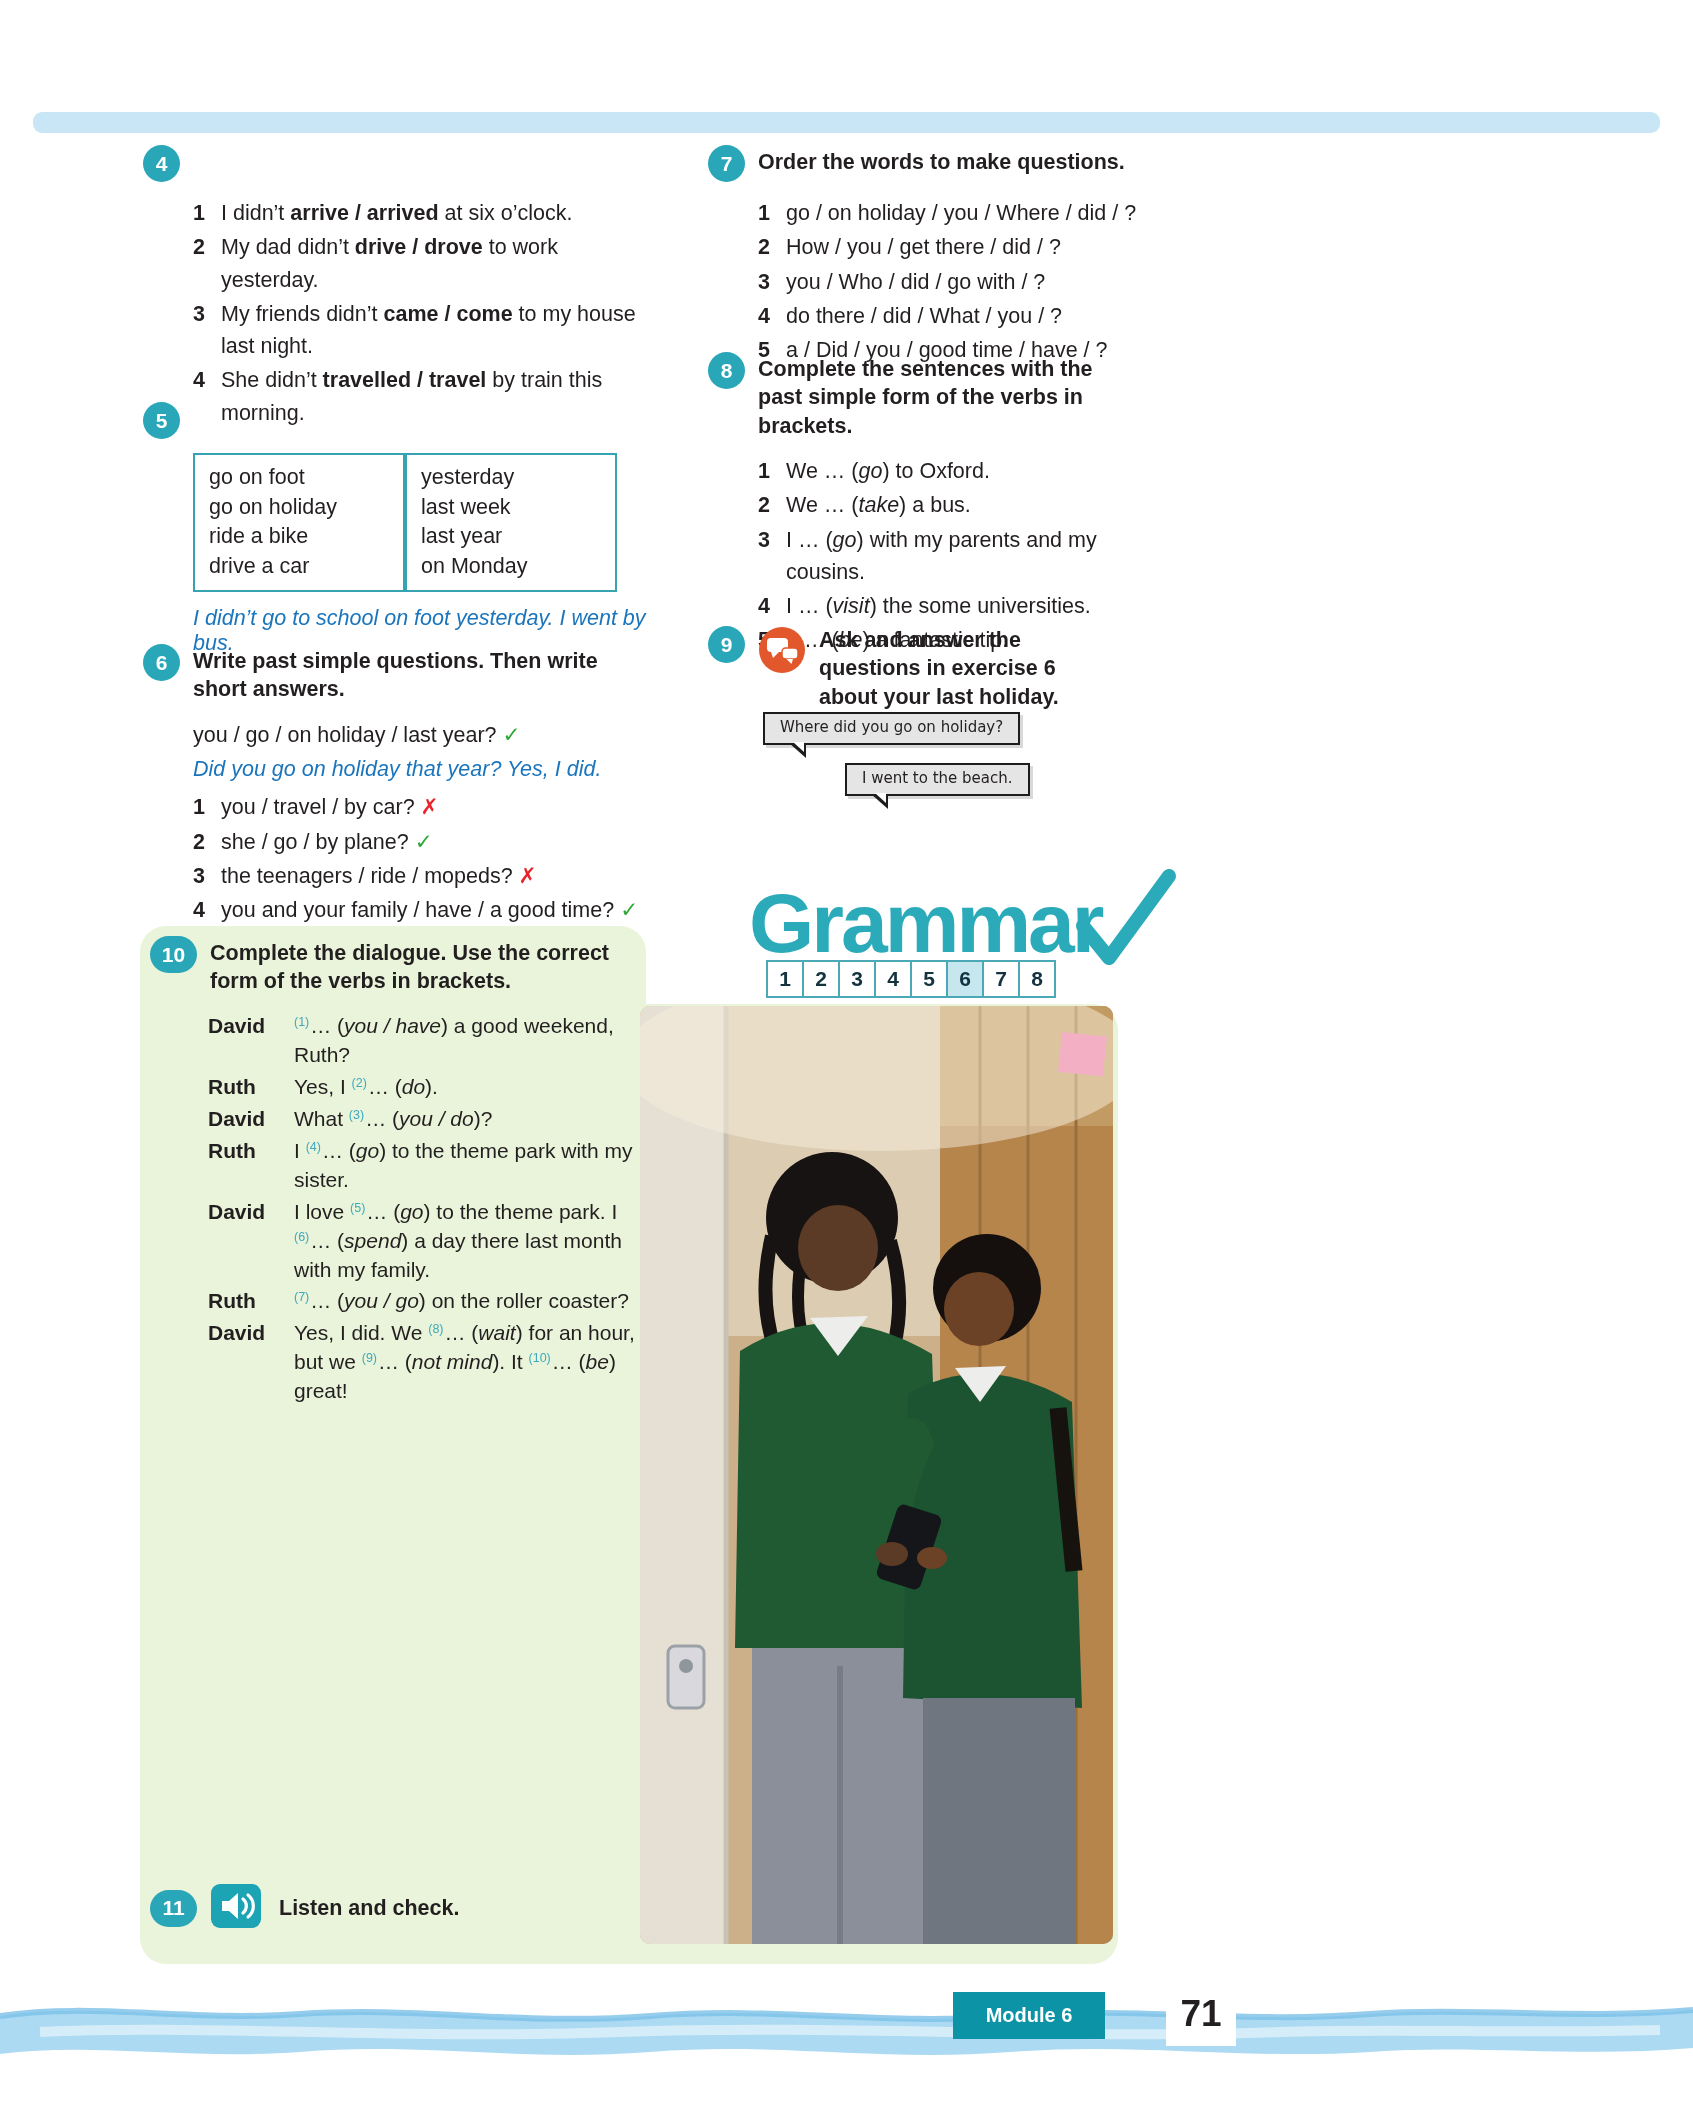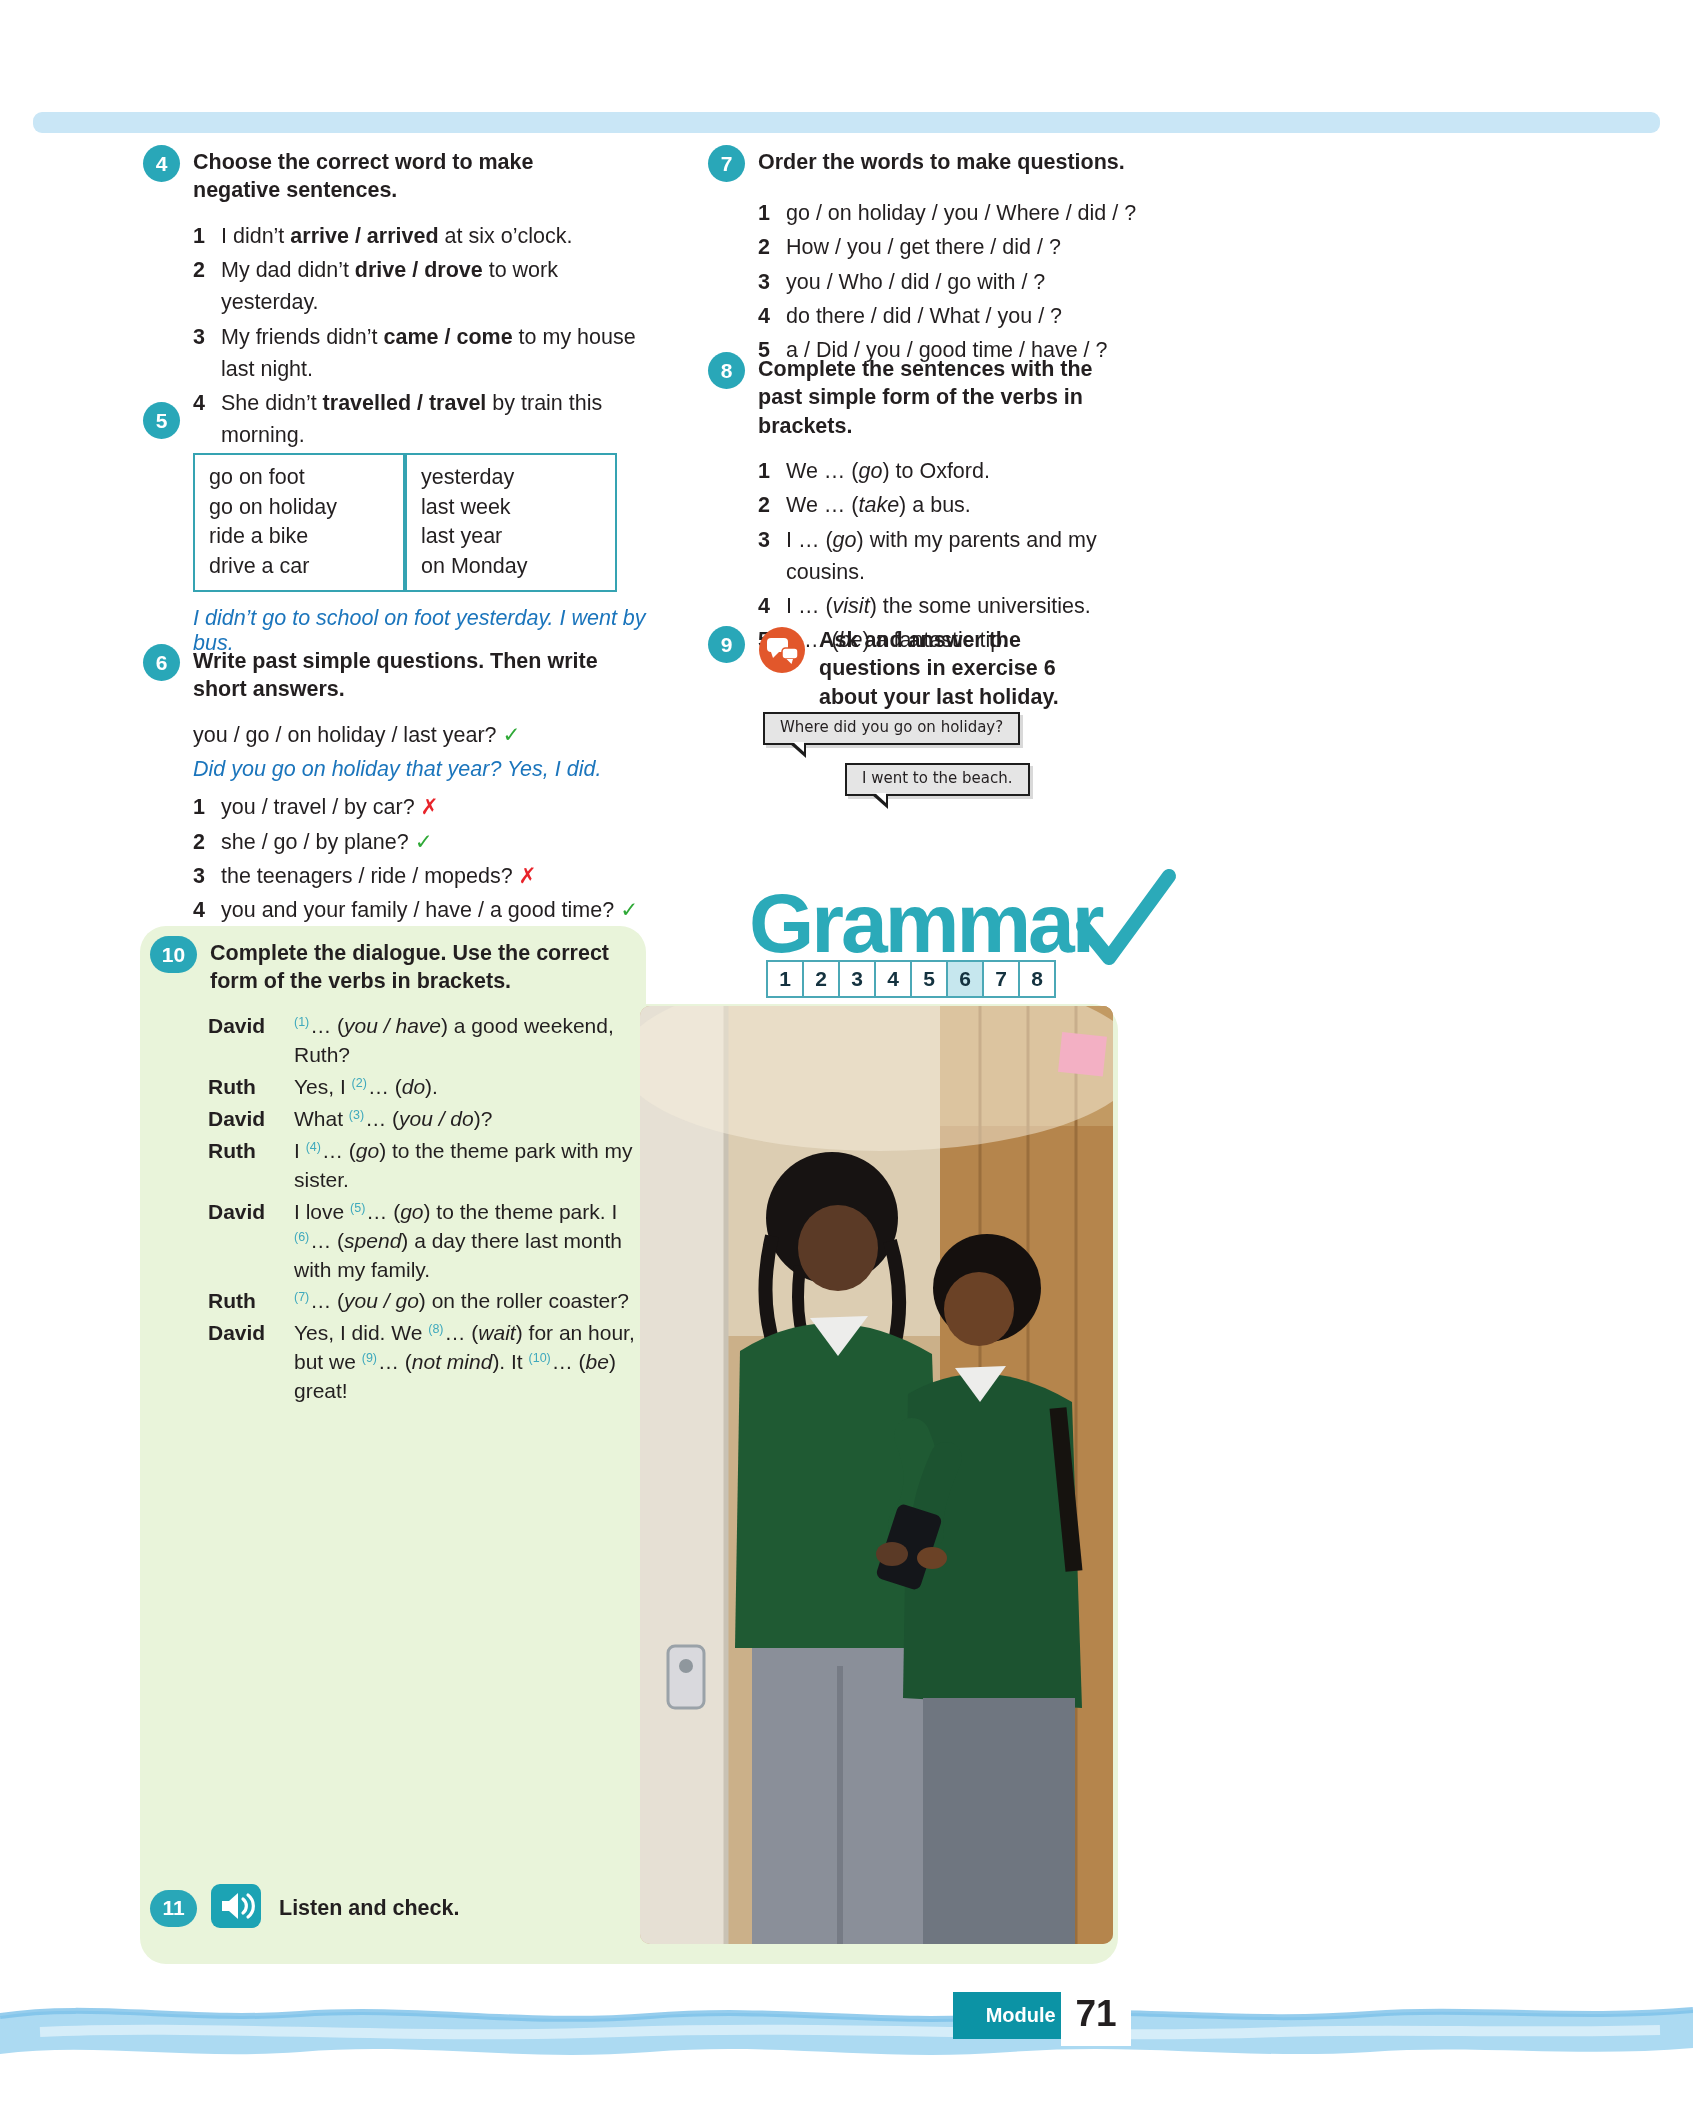--- a/index.html
+++ b/index.html
@@ -64,37 +64,36 @@
 
   .photo{position:absolute;left:640px;top:1006px;width:473px;height:938px;border-radius:10px;
          overflow:hidden;z-index:5;}
 
   .ex11-row{position:absolute;left:150px;top:1884px;display:flex;align-items:center;gap:14px;z-index:5;}
   .listen-label{font-weight:700;font-size:21.5px;margin-left:4px;}
 
   .bband{position:absolute;left:0;top:1982px;z-index:4;}
   .module-box{position:absolute;left:953px;top:1992px;width:152px;height:47px;background:#0C93A5;
          color:#fff;font-weight:700;font-size:20px;display:flex;align-items:center;justify-content:center;z-index:8;}
-  .pagenum{position:absolute;left:1061px;top:1982px;width:70px;height:64px;background:#fff;
+  .pagenum{position:absolute;left:1166px;top:1982px;width:70px;height:64px;background:#fff;
          display:flex;align-items:center;justify-content:center;font-size:37px;font-weight:700;z-index:8;}
 </style>
 </head>
 <body>
 
 <div class="page">
 
   <div class="top-band"></div>
 
   <div class="panel-upper"></div>
   <div class="panel-lower"></div>
 
   <section class="sec" style="left:143px;top:145px;width:515px;">
     <div class="sec-head">
       <div class="exnum">4</div>
-      <h2 class="sec-title" style="width:425px;">Choose the correct word to make negative sentences.</h2>
     </div>
     <div class="sec-body">
       <div class="item">
         <span class="n">1</span>
         <span class="t"><span>I didn’t </span><span class="b">arrive / arrived</span><span> at six o’clock.</span></span>
       </div>
       <div class="item">
         <span class="n">2</span>
         <span class="t"><span>My dad didn’t </span><span class="b">drive / drove</span><span> to work yesterday.</span></span>
       </div>

